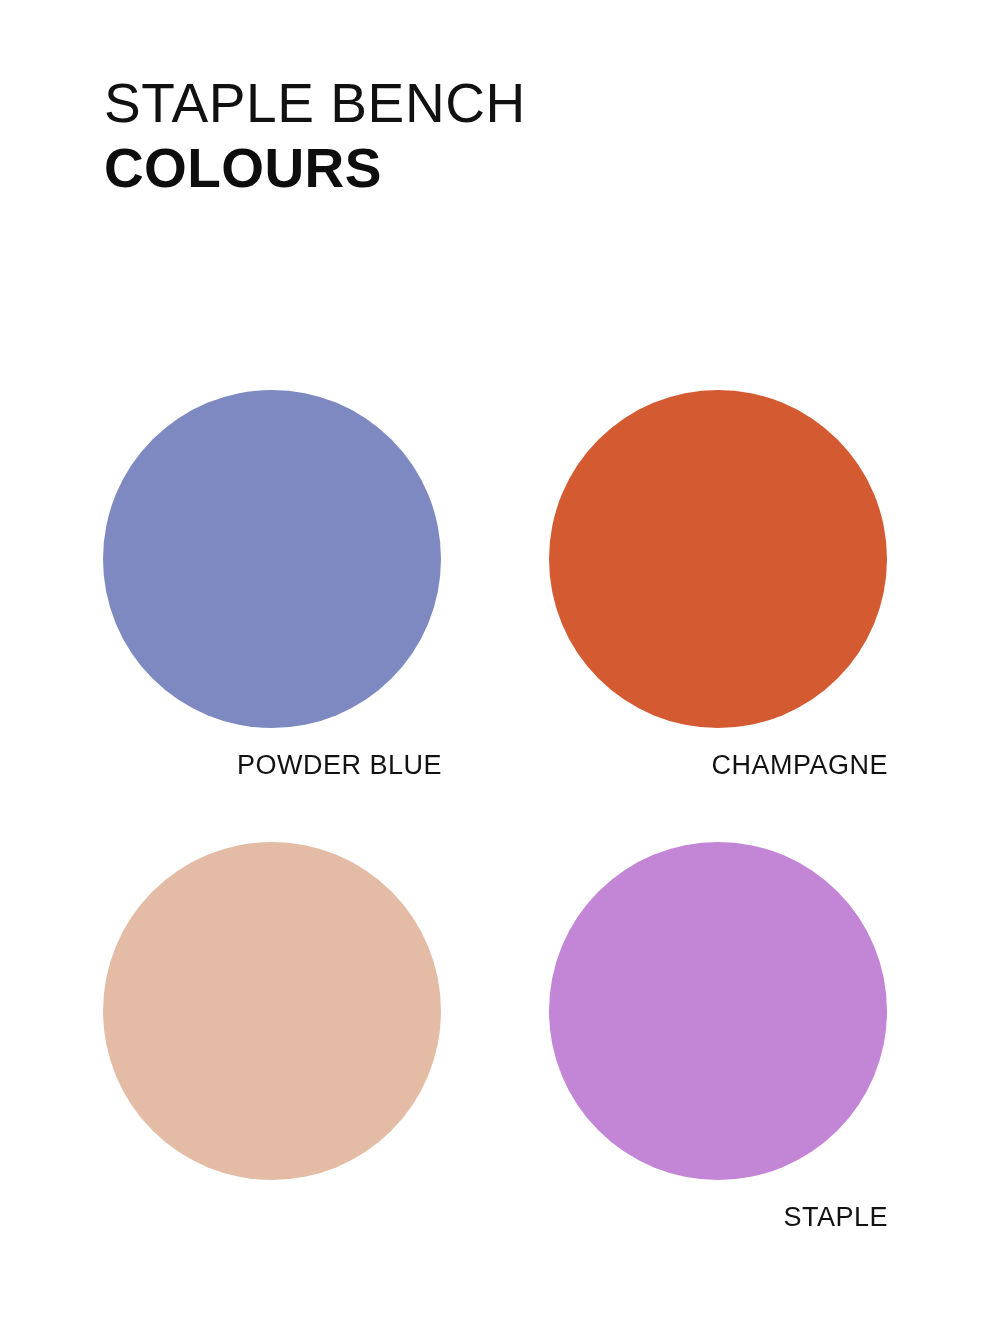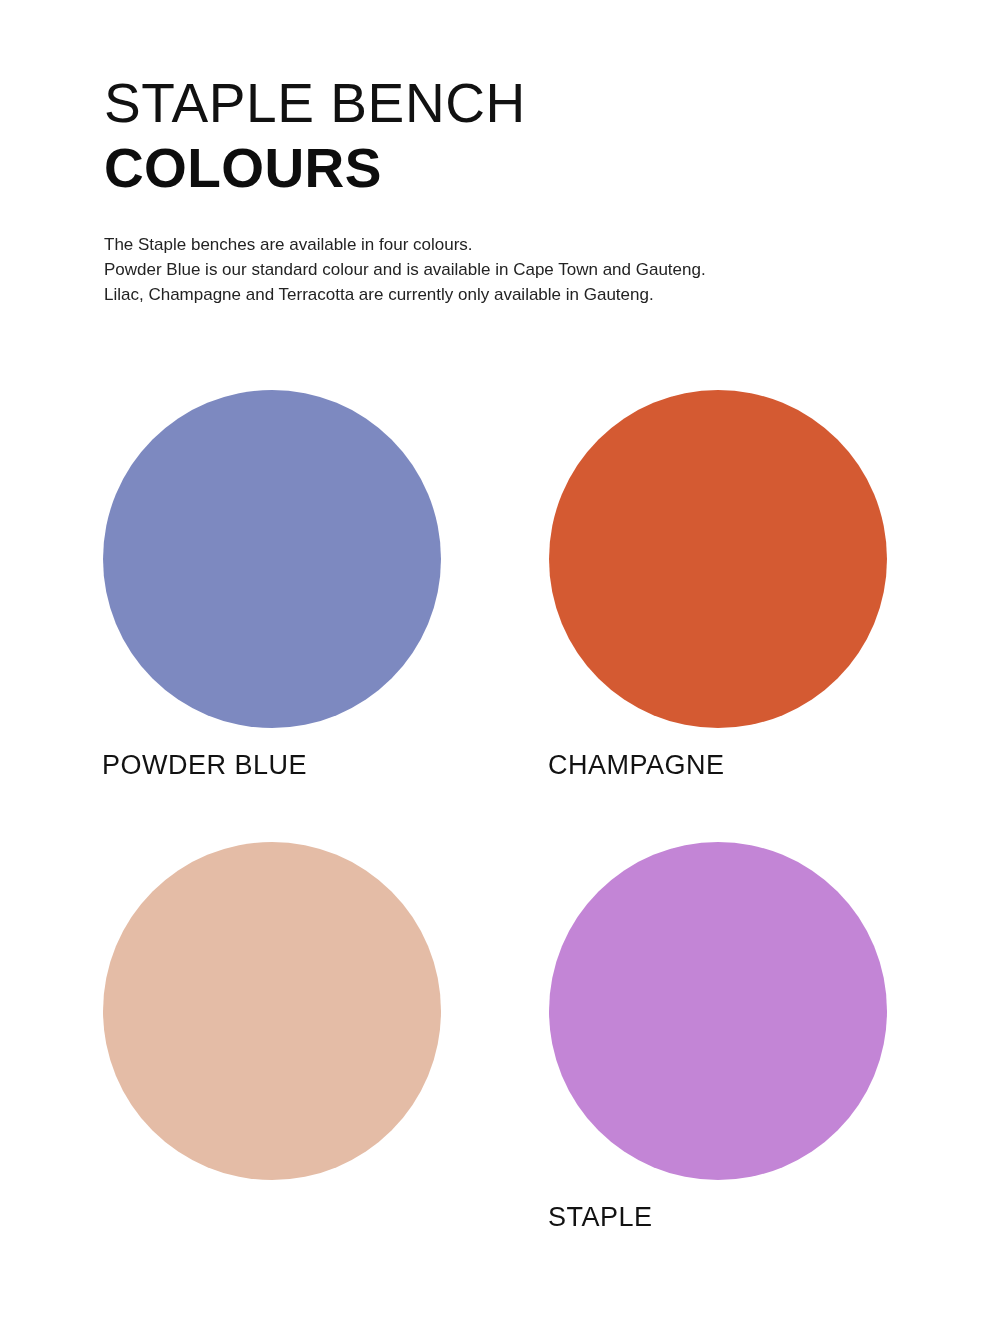--- a/index.html
+++ b/index.html
@@ -94,44 +94,39 @@
   .swatch-circle {
     width: 338px;
     height: 338px;
     border-radius: 50%;
     display: block;
     margin: 0 auto;
   }
 
   .swatch-label {
     margin-top: 22px;
-    text-align: left;
+    text-align: right;
     font-family: "Liberation Sans", sans-serif;
     font-weight: 400;
     font-size: 27px;
     letter-spacing: 0.5px;
     color: #121212;
     white-space: nowrap;
   }
 </style>
 </head>
 <body style="background: rgb(255, 255, 255); color: rgb(26, 26, 26);">
 
 <div class="page">
 
   <div class="header">
     <div class="title-line-1">STAPLE BENCH</div>
     <div class="title-line-2">COLOURS</div>
   </div>
 
-  <div class="intro">
-    <div class="intro-line">The Staple benches are available in four colours.</div>
-    <div class="intro-line">Powder Blue is our standard colour and is available in Cape Town and Gauteng.</div>
-    <div class="intro-line">Lilac, Champagne and Terracotta are currently only available in Gauteng.</div>
-  </div>
 
   <div class="swatch-grid">
 
     <div class="swatch swatch-col-left swatch-row-top">
       <div class="swatch-circle" style="background-color: rgb(125, 137, 192);"></div>
       <div class="swatch-label">POWDER BLUE</div>
     </div>
 
     <div class="swatch swatch-col-right swatch-row-top">
       <div class="swatch-circle" style="background-color: rgb(212, 90, 50);"></div>

